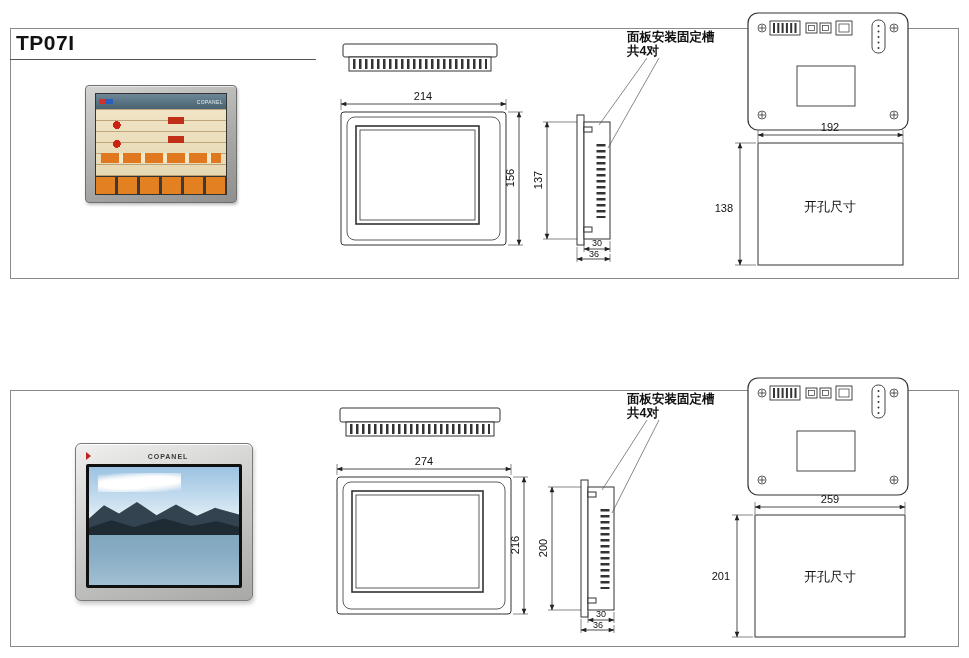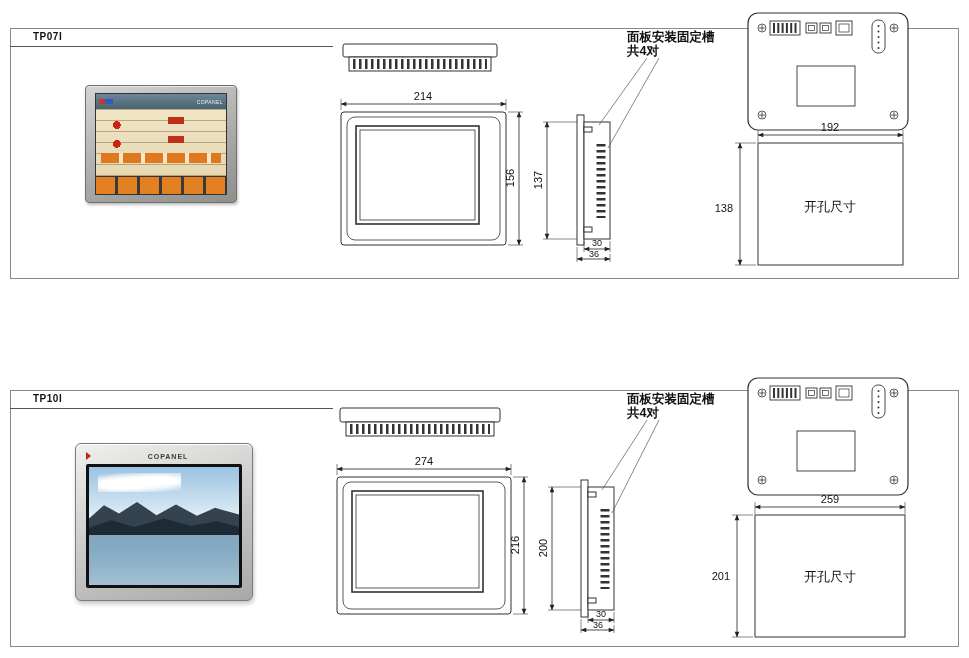--- a/index.html
+++ b/index.html
@@ -1,20 +1,20 @@
 <!DOCTYPE html>
 <html><head>
 <meta charset="utf-8">
 <style>
   html,body{margin:0;padding:0;background:#fff;}
   .stage{position:relative;width:969px;height:658px;background:#fff;
          font-family:"Liberation Sans",sans-serif;color:#111;overflow:hidden;}
   .panel-box{position:absolute;border:1px solid #8a8a8a;background:#fff;}
   .model-label{position:absolute;width:300px;border-bottom:1px solid #555;
-               padding:3px 0 4px 23px;font-weight:bold;font-size:10px;letter-spacing:.5px;}
+               padding:3px 0 4px 6px;font-weight:bold;font-size:21px;letter-spacing:.5px;}
   .note{position:absolute;font-size:12.5px;font-weight:700;line-height:1.15;}
   
   .draw{position:absolute;left:0;top:0;pointer-events:none;}
   svg text{font-family:"Liberation Sans",sans-serif;fill:#111;}
   .ol{fill:#fff;stroke:#333;stroke-width:1;}
   .ol2{fill:#fff;stroke:#333;stroke-width:1.6;}
   .thin2{fill:none;stroke:#333;stroke-width:.8;}
   .ext{fill:none;stroke:#555;stroke-width:.7;}
   .dim{fill:none;stroke:#222;stroke-width:.8;}
   .teeth{stroke:#333;stroke-dasharray:2.5 3.5;fill:none;}
@@ -66,23 +66,20 @@
 <body>
 
 <div class="stage">
 
   <div class="panel-box" style="left:10px;top:28px;width:947px;height:249px;"></div>
   <div class="panel-box" style="left:10px;top:390px;width:947px;height:255px;"></div>
 
   <div class="model-label" style="left:10px;top:28px;">
     <span>TP07I</span>
   </div>
-  <div class="model-label" style="left:10px;top:390px;">
-    <span>TP10I</span>
-  </div>
 
   <div class="photo tp07">
     <div class="p07-screen">
       <div class="p07-head">
         <span class="p07-logo"></span>
         <span class="p07-brand">COPANEL</span>
       </div>
       <div class="p07-body">
         <div class="p07-cell a"></div>
         <div class="p07-cell b"></div>

